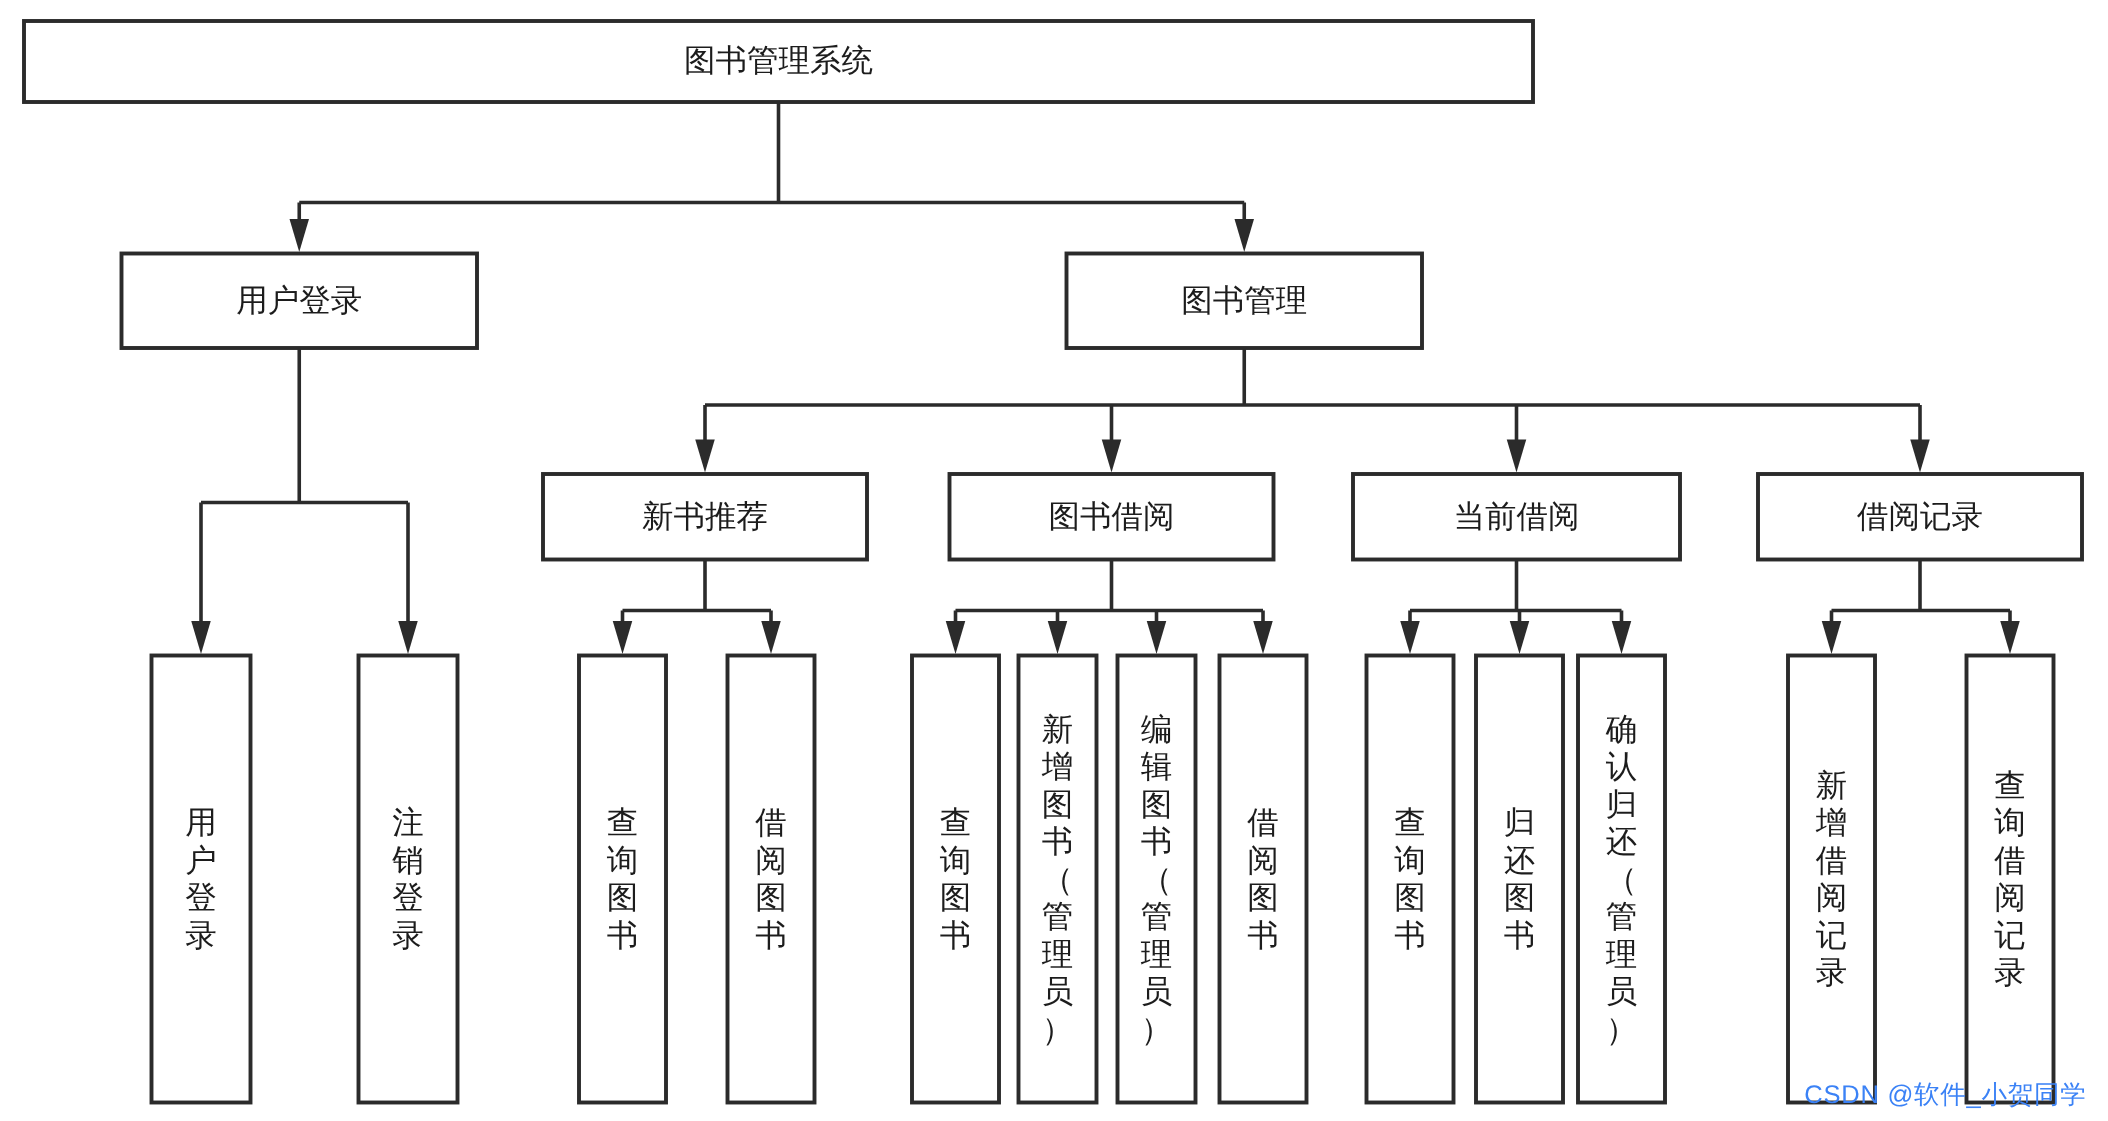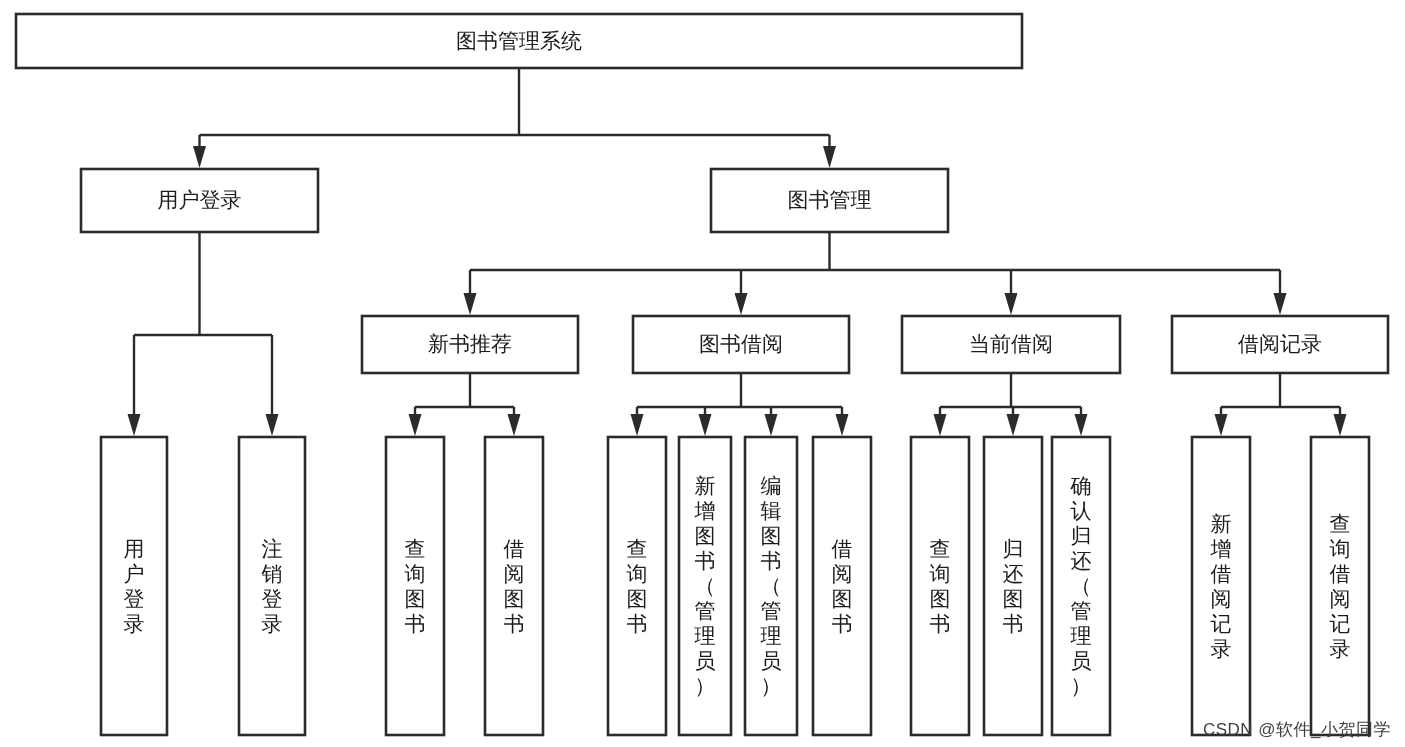--- a/index.html
+++ b/index.html
@@ -56,21 +56,21 @@
   .arrowhead {
     fill: #2b2b2b;
     stroke: none;
   }
   .watermark {
     position: absolute;
     right: 14px;
     bottom: 6px;
     font-family: "Liberation Sans", "DejaVu Sans", sans-serif;
     font-size: 17px;
-    color: #404040;
+    color: #3b82f6;
     letter-spacing: 0.5px;
     white-space: nowrap;
     user-select: none;
   }
 </style>
 </head>
 <body>
 
 <div id="diagram-root">
   <svg class="flow" id="flow-svg" viewBox="0 0 1405 747" xmlns="http://www.w3.org/2000/svg">

